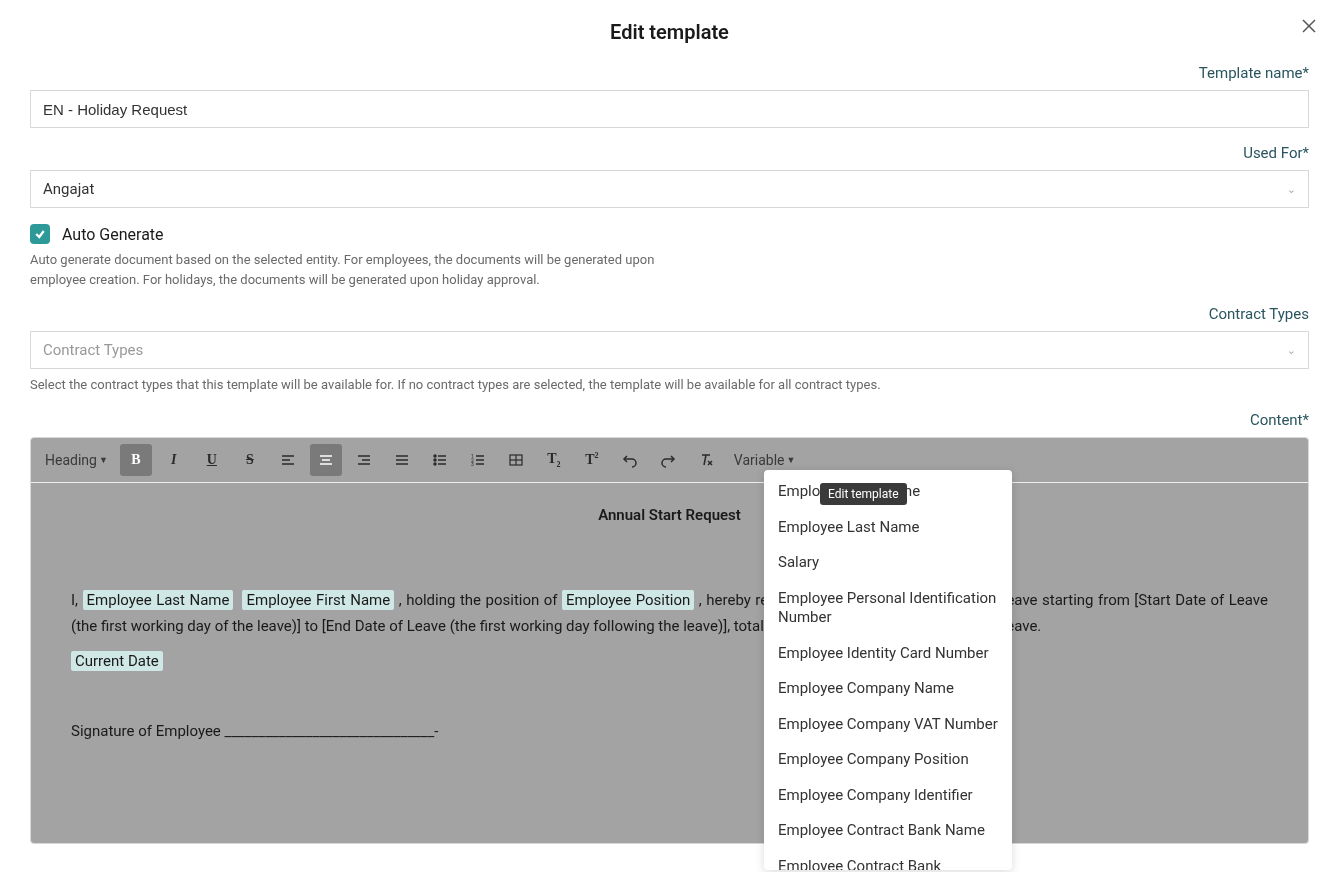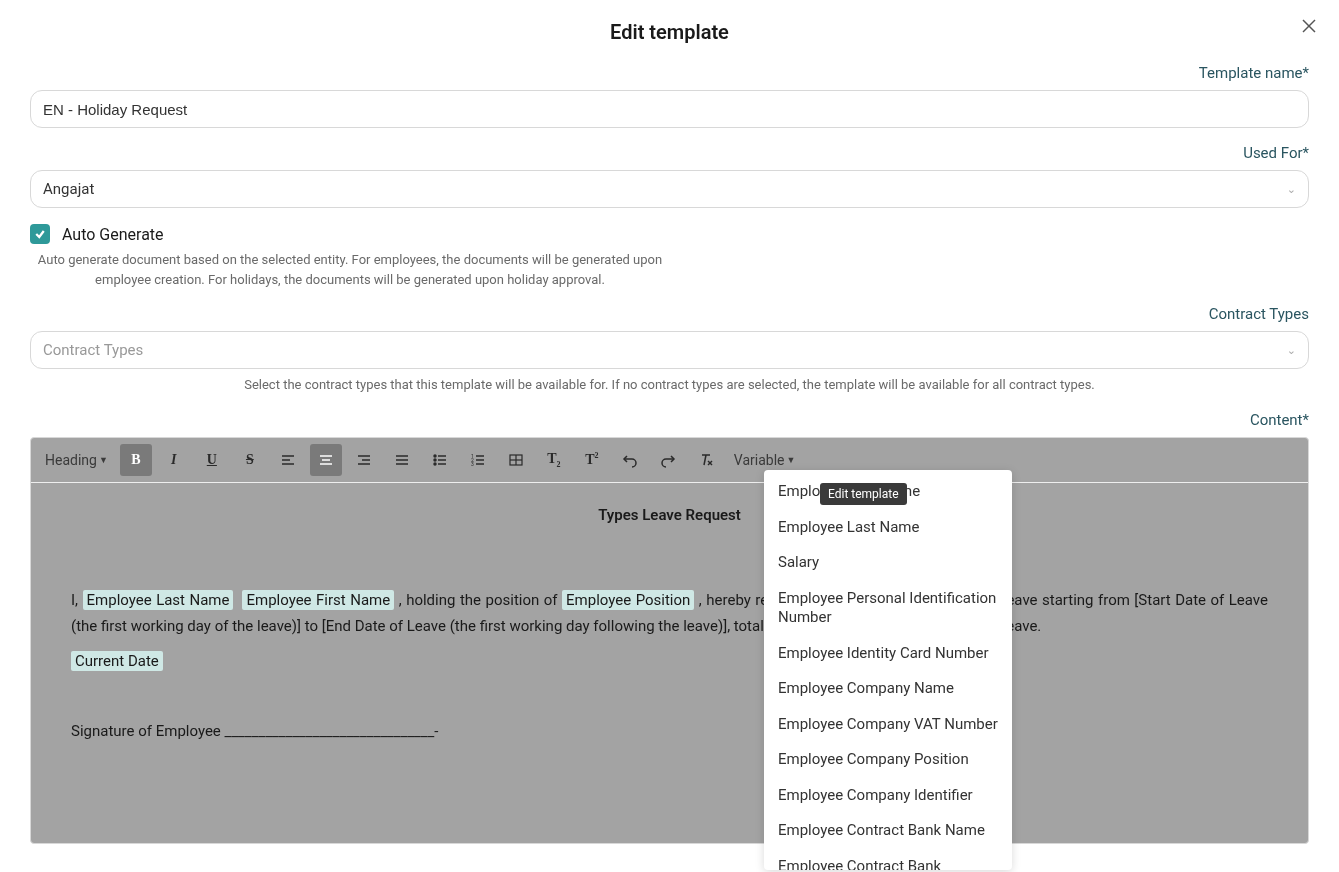--- a/index.html
+++ b/index.html
@@ -42,21 +42,21 @@
     font-size: 15px;
     color: #2a5560;
     margin-bottom: 8px;
     display: block;
     text-align: right;
   }
   .text-input, .select-input {
     width: 100%;
     height: 38px;
     border: 1px solid #d8d8d8;
-    border-radius: 12px;
+    border-radius: 0;
     padding: 12px 12px;
     font-size: 15px;
     color: #333;
     background: #fff;
   }
   .select-input {
     display: flex;
     align-items: center;
     justify-content: space-between;
     cursor: pointer;
@@ -78,21 +78,20 @@
     align-items: center;
     justify-content: center;
     cursor: pointer;
   }
   .checkbox svg { width: 12px; height: 12px; stroke: #fff; stroke-width: 3; fill: none; }
   .helper-text {
     font-size: 13px;
     color: #6a6a6a;
     line-height: 1.5;
     max-width: 640px;
-    text-align: center;
   }
   .editor-wrapper {
     border: 1px solid #d8d8d8;
     border-radius: 4px;
     background: #a3a3a3;
   }
   .toolbar {
     display: flex;
     align-items: center;
     gap: 6px;
@@ -328,21 +327,21 @@
                 <line x1="14" y1="9" x2="10" y2="13"></line>
               </svg>
             </div>
           <div class="toolbar-dropdown">
             <span>Variable</span>
               <span style="font-size:9px;">▼</span>
           </div>
         </div>
 
         <div class="editor-content">
-          <div class="doc-title">Types Leave Request</div>
+          <div class="doc-title">Annual Start Request</div>
           <p>
             <span>I, </span>
             <span class="var-tag">Employee Last Name</span>
             &nbsp;<span class="var-tag">Employee First Name</span>
             <span>, holding the position of </span>
             <span class="var-tag">Employee Position</span>
             <span>, hereby request your approval for my annual leave starting from [Start Date of Leave (the first working day of the leave)] to [End Date of Leave (the first working day following the leave)], totaling [Number of Leave Days] days of leave.</span>
           </p>
           <p style="margin-top:10px;">
             <span class="var-tag">Current Date</span>

